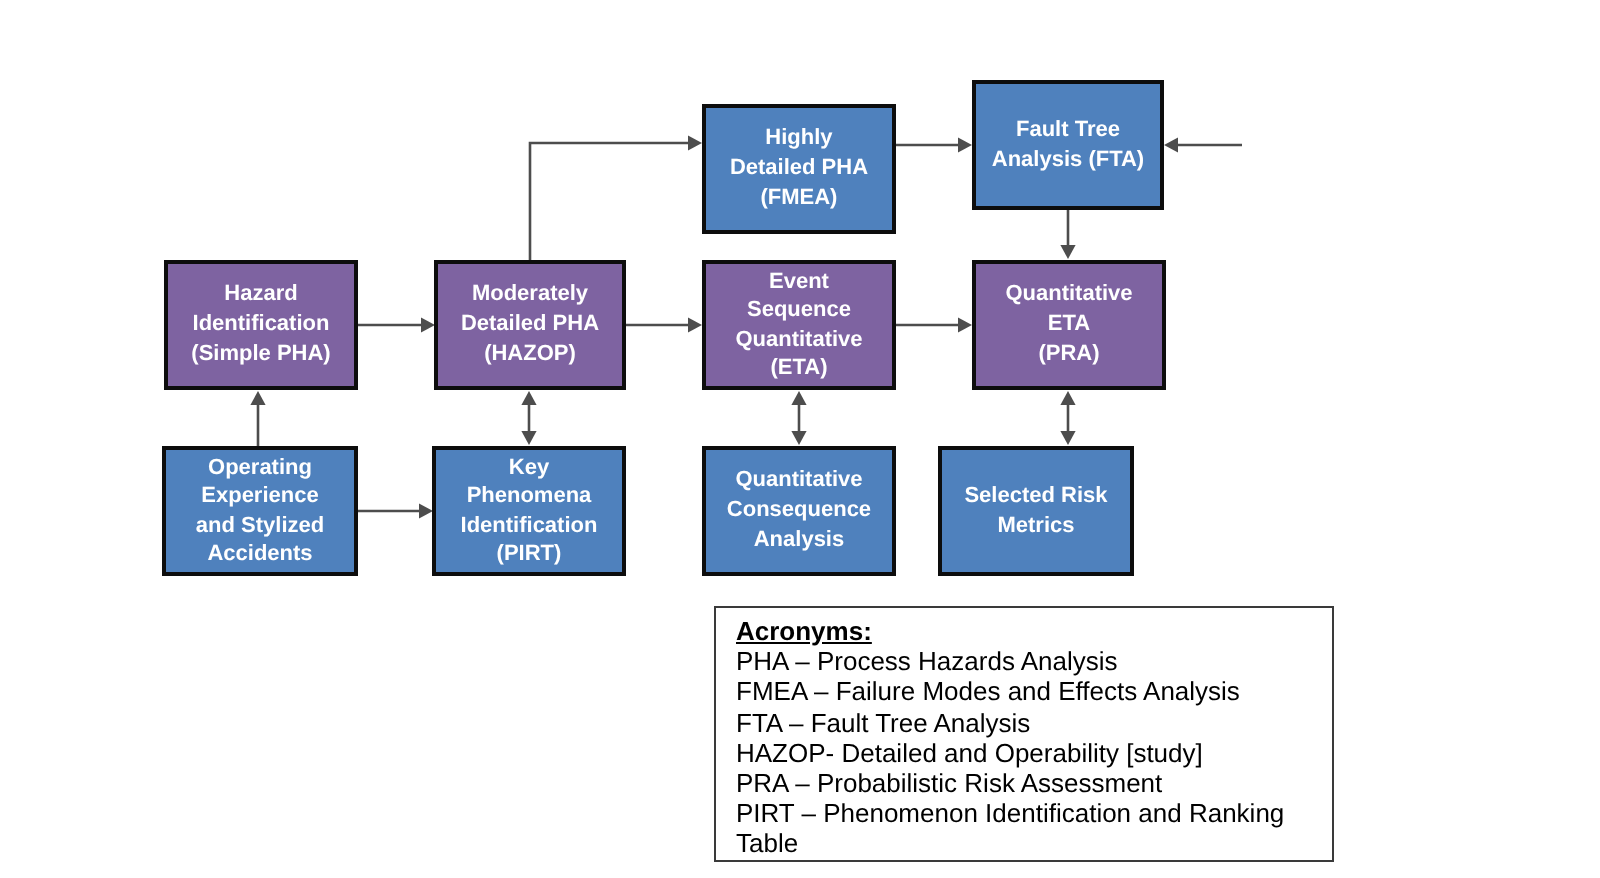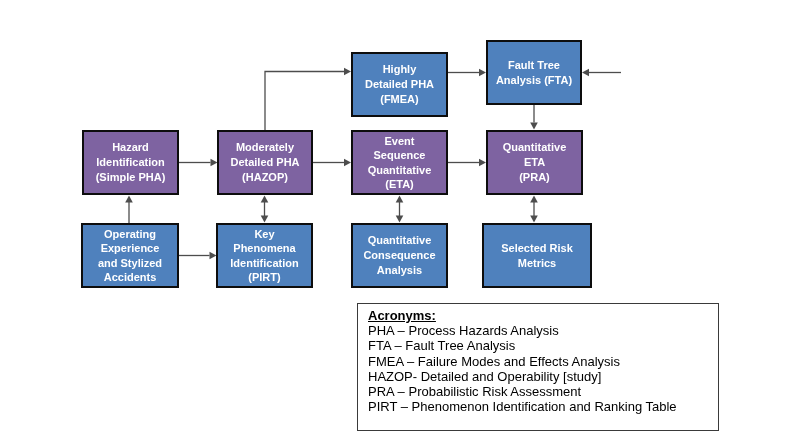--- a/index.html
+++ b/index.html
@@ -13,21 +13,21 @@
   .node{
     position:absolute;display:flex;align-items:center;justify-content:center;
     text-align:center;color:#ffffff;font-weight:bold;font-size:11px;line-height:15px;
     border:2.5px solid #0d0d0d;box-sizing:border-box;
   }
   .node span{white-space:pre-line;}
   .node.blue{background:#4f81bd;}
   .node.purple{background:#7e63a1;}
   .node.tight{line-height:14.5px;}
   .acronyms{
-    position:absolute;left:357px;top:303px;width:362px;height:128px;
+    position:absolute;left:357px;top:303px;width:310px;height:128px;
     border:1.5px solid #3a3a3a;box-sizing:border-box;background:#ffffff;
     padding:4px 10px;color:#000000;font-size:13px;line-height:15.2px;
   }
   .acr-title{font-weight:bold;text-decoration:underline;}
 </style>
 </head>
 <body>
 
 <div class="canvas">
 
@@ -127,28 +127,28 @@
     <span>Key
 Phenomena
 Identification
 (PIRT)</span>
   </div>
   <div class="node blue" style="left:351px;top:223px;width:97px;height:65px">
     <span>Quantitative
 Consequence
 Analysis</span>
   </div>
-  <div class="node blue" style="left:482px;top:223px;width:110px;height:65px">
+  <div class="node blue" style="left:469px;top:223px;width:98px;height:65px">
     <span>Selected Risk
 Metrics</span>
   </div>
 
   <div class="acronyms">
     <div class="acr-title">Acronyms:</div>
     <div class="acr-line">PHA – Process Hazards Analysis</div>
+    <div class="acr-line">FMEA – Failure Modes and Effects Analysis</div>
     <div class="acr-line">FTA – Fault Tree Analysis</div>
-    <div class="acr-line">FMEA – Failure Modes and Effects Analysis</div>
     <div class="acr-line">HAZOP- Detailed and Operability [study]</div>
     <div class="acr-line">PRA – Probabilistic Risk Assessment</div>
     <div class="acr-line">PIRT – Phenomenon Identification and Ranking Table</div>
   </div>
 
 </div>
 
 </body></html>

